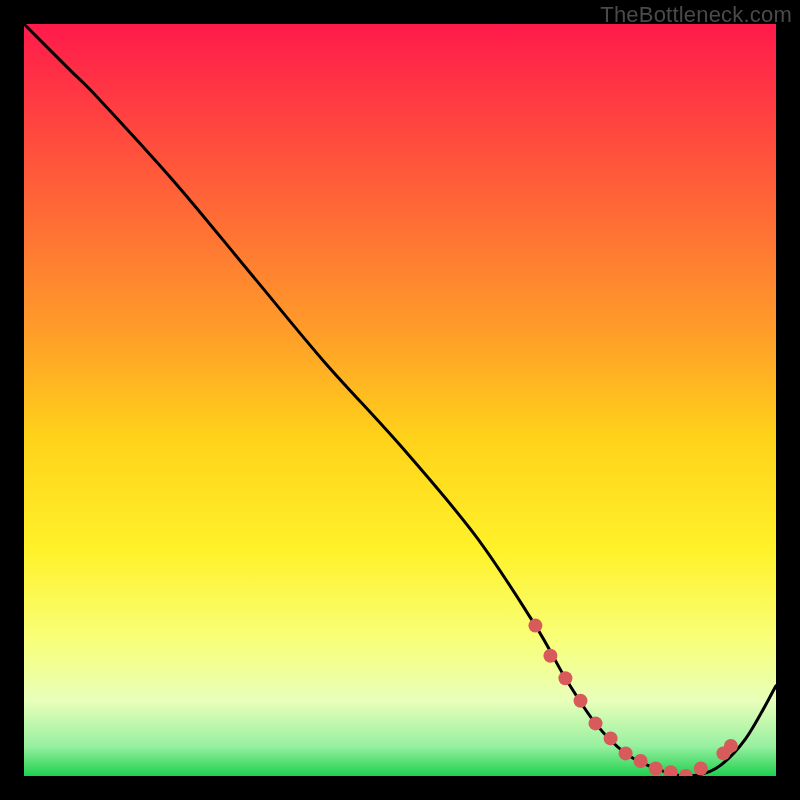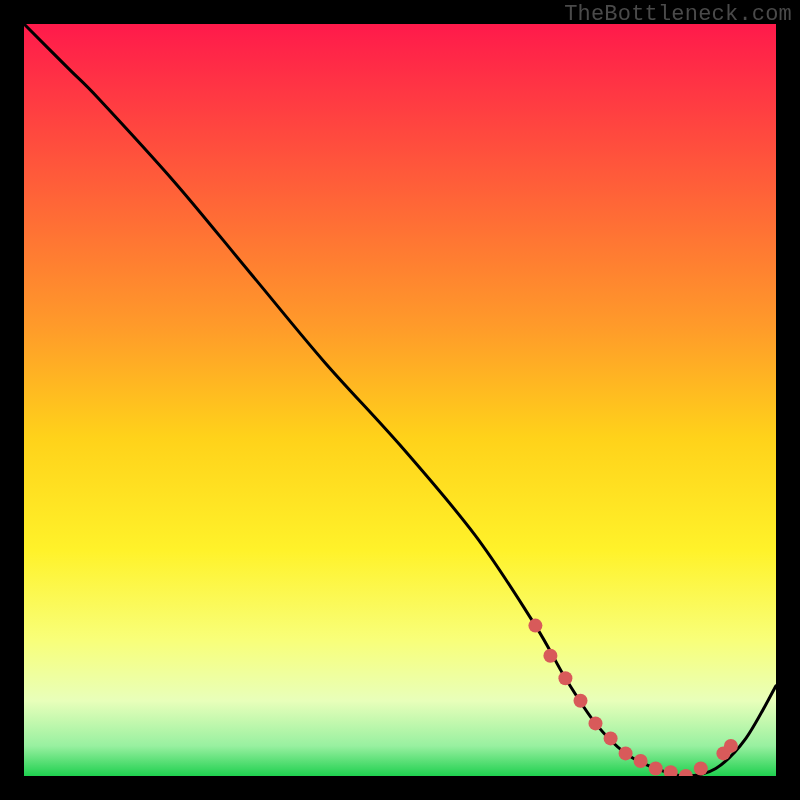--- a/index.html
+++ b/index.html
@@ -9,21 +9,20 @@
     height: 800px;
     background: #000;
     overflow: hidden;
     font-family: Arial, Helvetica, sans-serif;
   }
   .frame {
     position: relative;
     width: 800px;
     height: 768px;
     background: #000;
-    font-family: Liberation Mono, monospace;
   }
   .watermark {
     position: absolute;
     top: 2px;
     right: 8px;
     color: #4a4a4a;
     font-size: 22px;
     font-weight: 500;
     letter-spacing: 0.2px;
     z-index: 10;

